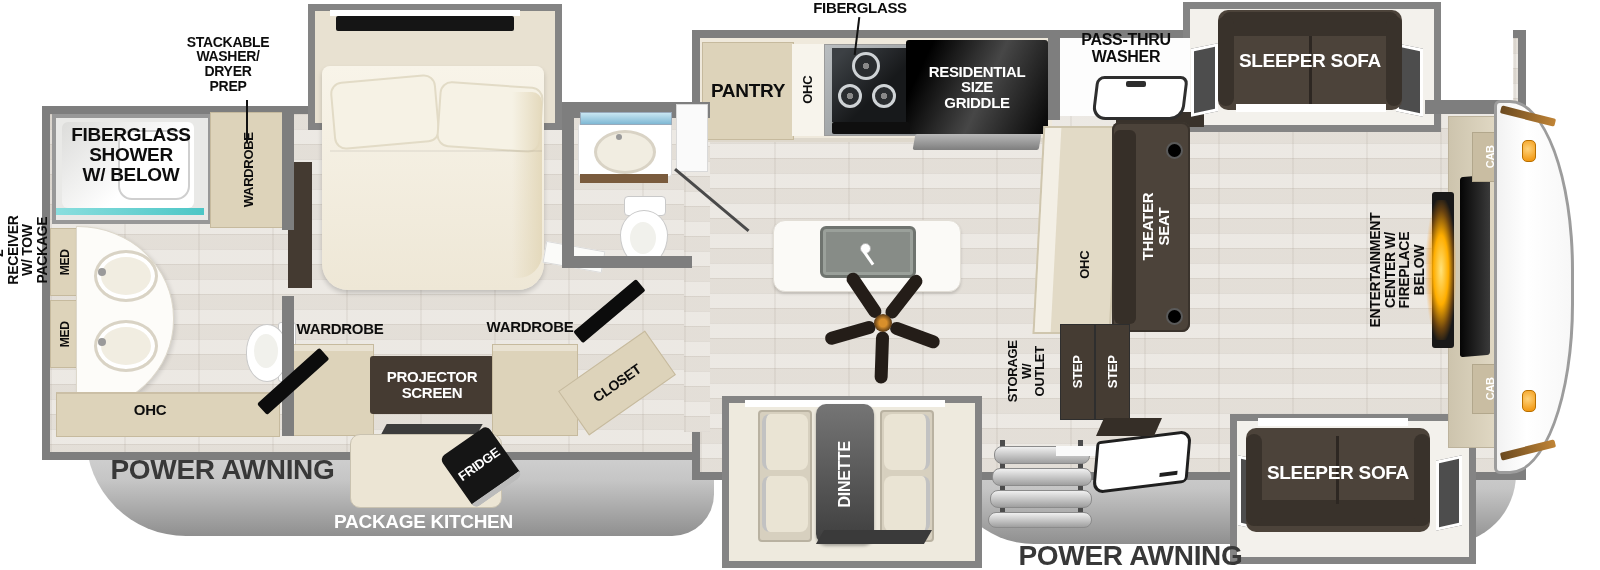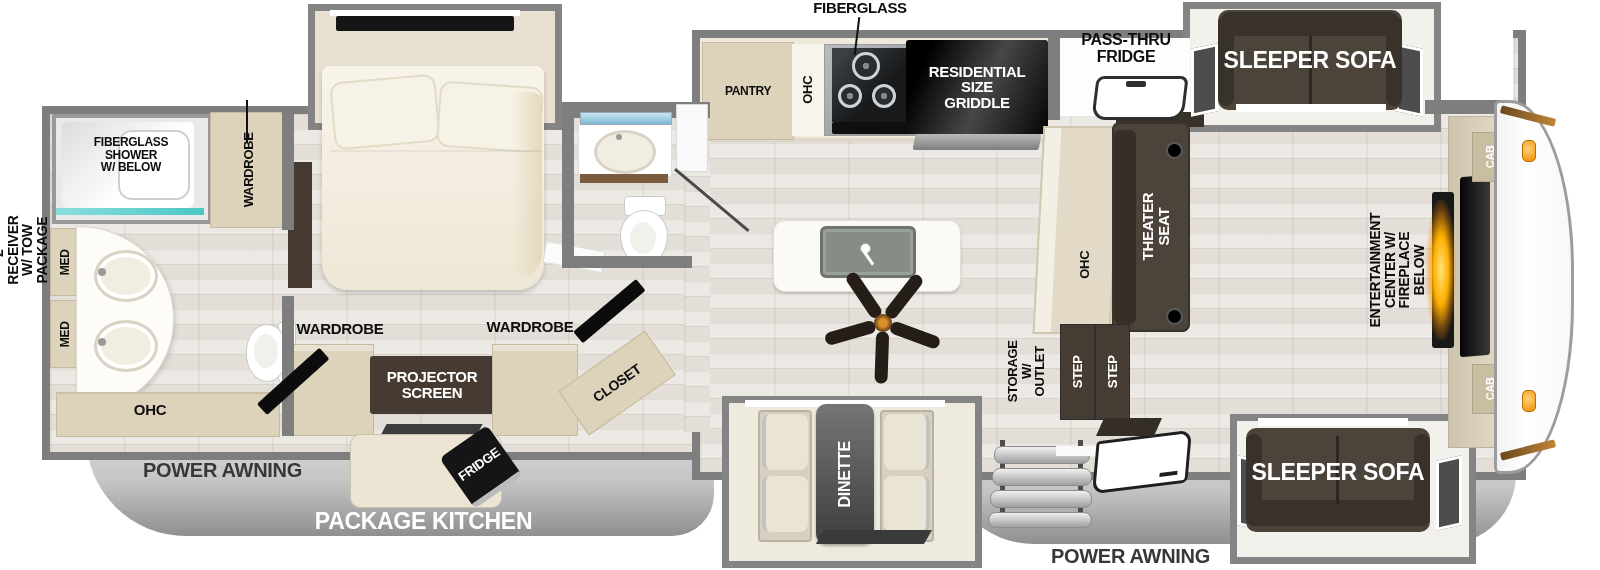--- a/index.html
+++ b/index.html
@@ -11,21 +11,21 @@
     repeating-linear-gradient(180deg, rgba(186,176,162,.12) 0 15px, rgba(255,255,255,.14) 15px 30px),
     #e9e5df;}
   .wall{background:#7e7e7e;}
   .lbl{font-weight:800;color:#0d0d0d;line-height:1.04;white-space:pre-line;text-align:center;letter-spacing:-0.3px;}
   .wlbl{color:#fff;}
   .c{display:flex;align-items:center;justify-content:center;text-align:center;}
   .v{display:flex;align-items:center;justify-content:center;}
   .rot{display:inline-block;transform:rotate(-90deg);white-space:pre-line;text-align:center;font-weight:800;line-height:1.04;letter-spacing:-0.3px;color:#0d0d0d;}
   .rotw{color:#fff;}
   .s11{font-size:11px}.s12{font-size:12px}.s13{font-size:13px}.s14{font-size:14px}
-  .s15{font-size:15px}.s16{font-size:16px}.s17{font-size:12px}.s19{font-size:23px}.s20{font-size:20px}
+  .s15{font-size:15px}.s16{font-size:16px}.s17{font-size:19px}.s19{font-size:19px}.s20{font-size:28px}
   .beige{background:#ddd3ba;border:1px solid #c6ba9e;}
   .slide{border:7px solid #848484;background:#efece4;}
   .awn{background:linear-gradient(180deg,#d8d8d8 0%,#c5c5c5 45%,#8f8f8f 100%);}
 </style>
 </head>
 <body>
 
 <div id="canvas">
 
   <div class="abs awn" style="left:86px;top:436px;width:628px;height:100px;border-radius:0 0 46px 110px;z-index:1;"></div>
@@ -41,20 +41,24 @@
   <div class="abs" style="left:62px;top:122px;width:132px;height:86px;background:linear-gradient(135deg,#dcdcda,#ffffff 60%);border-radius:6px;z-index:4;"></div>
   <div class="abs" style="left:118px;top:130px;width:68px;height:66px;background:#fff;border:2px solid #cfcfcf;border-radius:14px;z-index:4;"></div>
   <div class="abs" style="left:56px;top:208px;width:148px;height:7px;background:linear-gradient(90deg,#8adede,#4cc6c6);z-index:5;"></div>
   <div class="abs lbl s17 c" style="left:58px;top:124px;width:146px;height:62px;z-index:6;"><span>FIBERGLASS
 SHOWER
 W/ BELOW</span></div>
 
   <div class="abs beige v" style="left:210px;top:112px;width:74px;height:114px;z-index:4;">
       <span class="rot s13">WARDROBE</span>
     </div>
+  <div class="abs lbl s14 c" style="left:156px;top:28px;width:144px;height:72px;z-index:6;"><span>STACKABLE
+WASHER/
+DRYER
+PREP</span></div>
   <div class="abs" style="left:246px;top:100px;width:2px;height:42px;background:#111;z-index:6;"></div>
 
   <div class="abs beige v" style="left:50px;top:228px;width:28px;height:66px;z-index:4;">
       <span class="rot s12">MED</span>
     </div>
   <div class="abs beige v" style="left:50px;top:300px;width:28px;height:66px;z-index:4;">
       <span class="rot s12">MED</span>
     </div>
 
   <div class="abs" style="left:76px;top:226px;width:96px;height:184px;background:#fdfcf9;border:1px solid #ddd8cc;border-radius:0 96px 96px 0 / 0 92px 92px 0;box-shadow:2px 2px 4px rgba(0,0,0,0.12);z-index:4;"></div>
@@ -136,21 +140,21 @@
   <div class="abs c" style="left:906px;top:40px;width:142px;height:94px;background:linear-gradient(115deg,#000 15%,#474747 55%,#0c0c0c 95%);border-radius:3px;z-index:4;">
       <span class="lbl wlbl s15">RESIDENTIAL
 SIZE
 GRIDDLE</span>
     </div>
   <div class="abs" style="left:914px;top:134px;width:126px;height:16px;background:linear-gradient(180deg,#b9b9b9,#7e7e7e);transform:skewX(-10deg);border-radius:2px;z-index:4;"></div>
   <div class="abs wall" style="left:1048px;top:38px;width:12px;height:82px;z-index:5;"></div>
 
   <div class="abs" style="left:1060px;top:38px;width:130px;height:78px;background:#fdfdfd;z-index:4;"></div>
   <div class="abs lbl s16 c" style="left:1062px;top:30px;width:128px;height:38px;z-index:6;"><span>PASS-THRU
-FRIDGE</span></div>
+WASHER</span></div>
   <div class="abs" style="left:1094px;top:76px;width:86px;height:38px;background:#fff;border:3px solid #2e2e2e;border-radius:8px 8px 14px 14px;transform:skewX(-7deg);z-index:5;"></div>
   <div class="abs" style="left:1126px;top:81px;width:20px;height:6px;background:#2e2e2e;border-radius:2px;z-index:6;"></div>
 
   <div class="abs" style="left:773px;top:220px;width:186px;height:70px;background:#fbfaf7;border:1px solid #e2ded6;border-radius:12px;box-shadow:0 2px 3px rgba(0,0,0,0.15);z-index:4;"></div>
   <div class="abs" style="left:820px;top:226px;width:90px;height:46px;background:#878c87;border:3px solid #6f746f;border-radius:6px;box-shadow:inset 0 0 0 3px #9aa09a;z-index:4;"></div>
   <div class="abs" style="left:860px;top:243px;width:9px;height:9px;background:#fff;border:1px solid #aaa;border-radius:50%;z-index:5;"></div>
   <div class="abs" style="left:867px;top:250px;width:3px;height:16px;background:#fff;transform:rotate(-35deg);z-index:5;"></div>
   <div class="abs" style="left:883px;top:317px;width:52px;height:13px;background:#241d18;border-radius:7px;transform-origin:left center;transform:rotate(20deg) translateX(8px);z-index:4;"></div>
   <div class="abs" style="left:883px;top:317px;width:52px;height:13px;background:#241d18;border-radius:7px;transform-origin:left center;transform:rotate(92deg) translateX(8px);z-index:4;"></div>
   <div class="abs" style="left:883px;top:317px;width:52px;height:13px;background:#241d18;border-radius:7px;transform-origin:left center;transform:rotate(164deg) translateX(8px);z-index:4;"></div>

